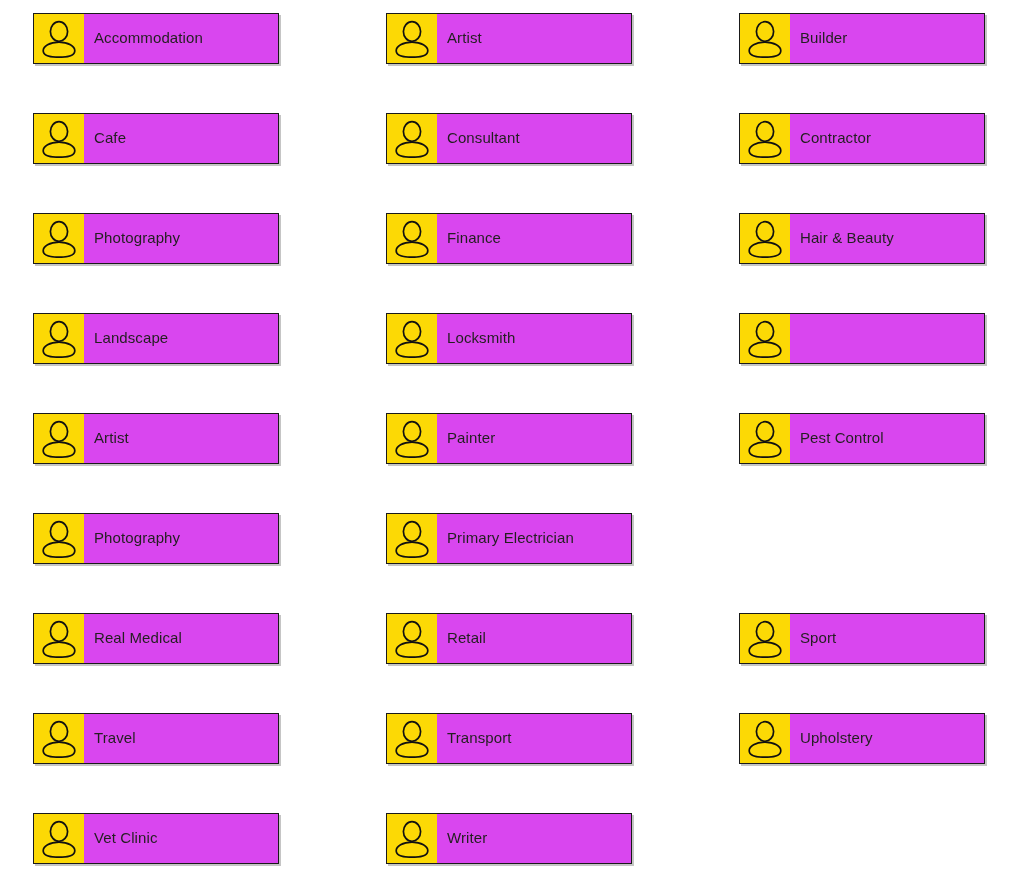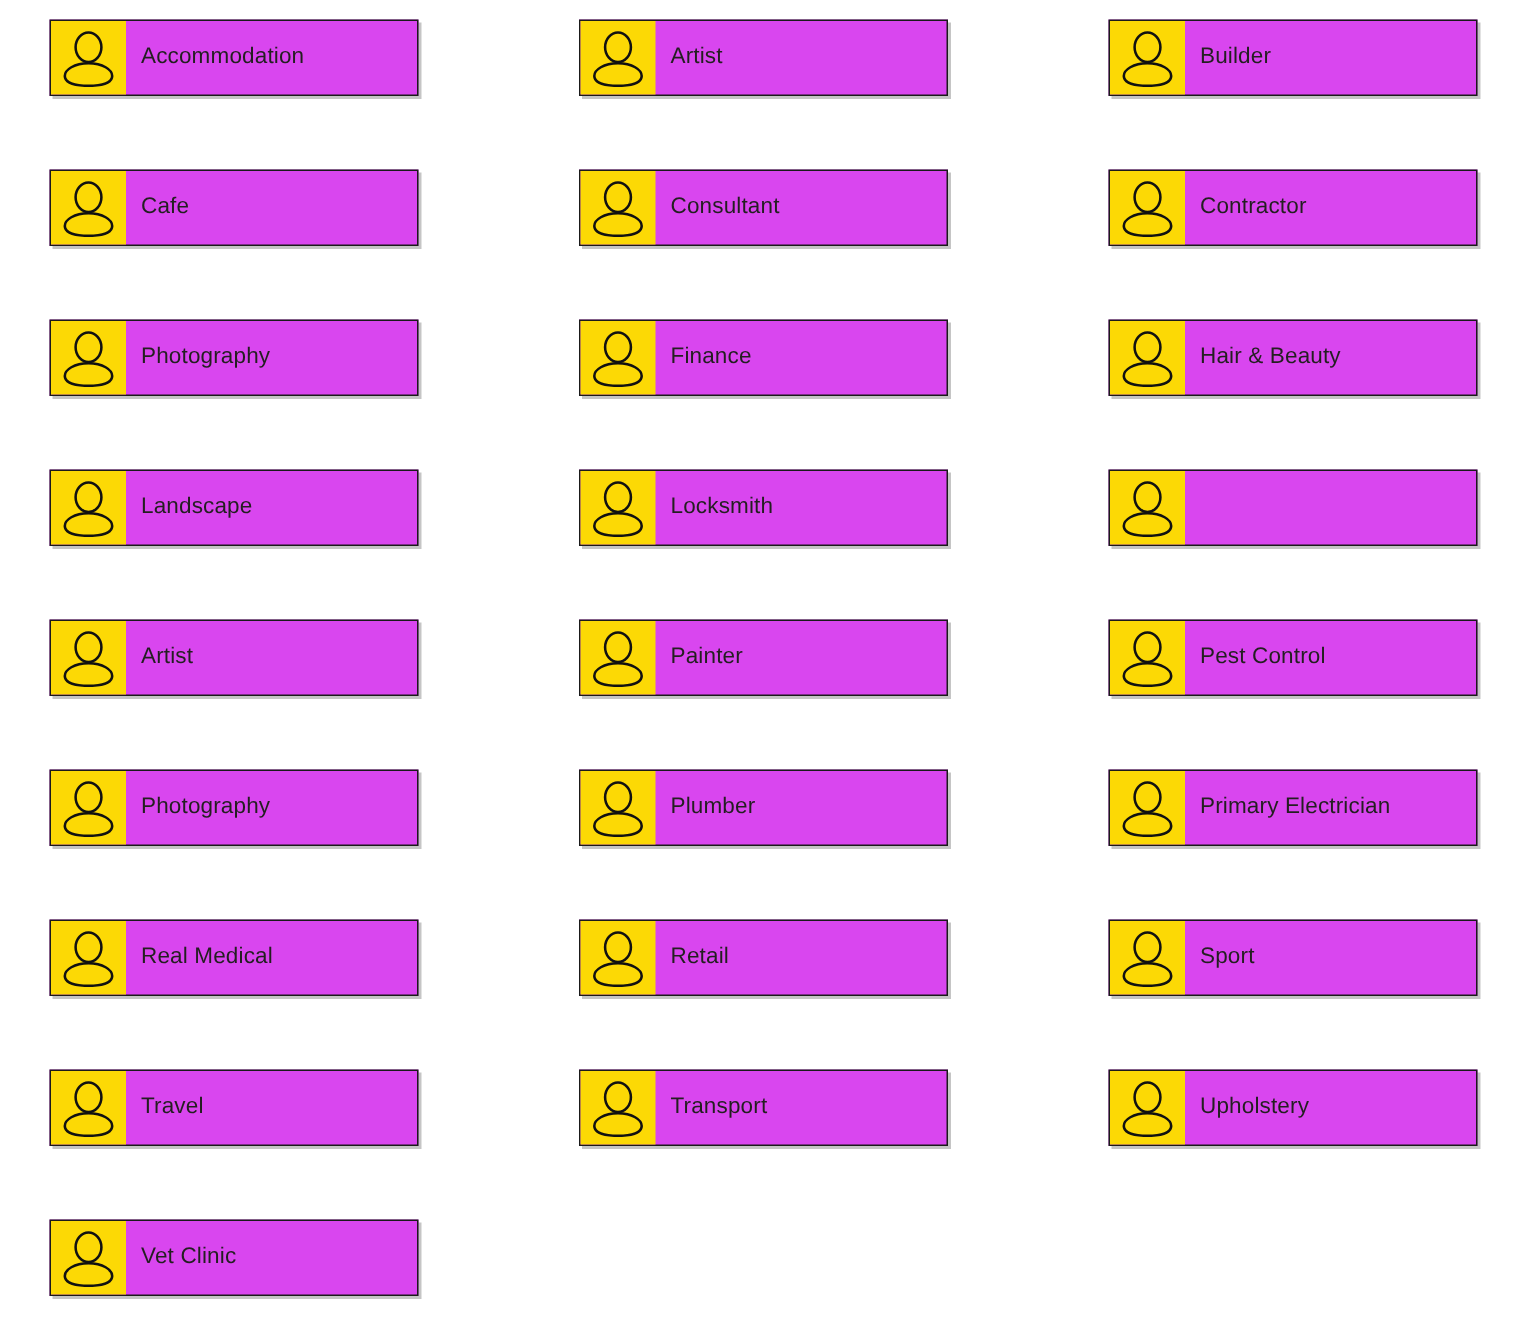--- a/index.html
+++ b/index.html
@@ -270,31 +270,20 @@
         </div>
       </div>
       <div class="cell">
         <div class="category-card">
           <div class="card-icon">
             <svg width="34" height="38" viewBox="0 0 34 38" fill="none">
               <ellipse cx="17" cy="11.5" rx="8.6" ry="9.8" stroke="#111111" stroke-width="1.7" fill="none"></ellipse>
               <path d="M17 22.2 C7.6 22.2 1.2 26.4 1.2 30.7 C1.2 35 7.6 37.2 17 37.2 C26.4 37.2 32.8 35 32.8 30.7 C32.8 26.4 26.4 22.2 17 22.2 Z" stroke="#111111" stroke-width="1.7" fill="none"></path>
             </svg>
           </div>
-          <div class="card-label">Plumber</div>
-        </div>
-      </div>
-      <div class="cell">
-        <div class="category-card">
-          <div class="card-icon">
-            <svg width="34" height="38" viewBox="0 0 34 38" fill="none">
-              <ellipse cx="17" cy="11.5" rx="8.6" ry="9.8" stroke="#111111" stroke-width="1.7" fill="none"></ellipse>
-              <path d="M17 22.2 C7.6 22.2 1.2 26.4 1.2 30.7 C1.2 35 7.6 37.2 17 37.2 C26.4 37.2 32.8 35 32.8 30.7 C32.8 26.4 26.4 22.2 17 22.2 Z" stroke="#111111" stroke-width="1.7" fill="none"></path>
-            </svg>
-          </div>
           <div class="card-label">Primary Electrician</div>
         </div>
       </div>
     </div>
     <div class="grid-row">
       <div class="cell">
         <div class="category-card">
           <div class="card-icon">
             <svg width="34" height="38" viewBox="0 0 34 38" fill="none">
               <ellipse cx="17" cy="11.5" rx="8.6" ry="9.8" stroke="#111111" stroke-width="1.7" fill="none"></ellipse>
@@ -368,16 +357,27 @@
           <div class="card-icon">
             <svg width="34" height="38" viewBox="0 0 34 38" fill="none">
               <ellipse cx="17" cy="11.5" rx="8.6" ry="9.8" stroke="#111111" stroke-width="1.7" fill="none"></ellipse>
               <path d="M17 22.2 C7.6 22.2 1.2 26.4 1.2 30.7 C1.2 35 7.6 37.2 17 37.2 C26.4 37.2 32.8 35 32.8 30.7 C32.8 26.4 26.4 22.2 17 22.2 Z" stroke="#111111" stroke-width="1.7" fill="none"></path>
             </svg>
           </div>
           <div class="card-label">Vet Clinic</div>
         </div>
       </div>
       <div class="cell">
+        <div class="category-card">
+          <div class="card-icon">
+            <svg width="34" height="38" viewBox="0 0 34 38" fill="none">
+              <ellipse cx="17" cy="11.5" rx="8.6" ry="9.8" stroke="#111111" stroke-width="1.7" fill="none"></ellipse>
+              <path d="M17 22.2 C7.6 22.2 1.2 26.4 1.2 30.7 C1.2 35 7.6 37.2 17 37.2 C26.4 37.2 32.8 35 32.8 30.7 C32.8 26.4 26.4 22.2 17 22.2 Z" stroke="#111111" stroke-width="1.7" fill="none"></path>
+            </svg>
+          </div>
+          <div class="card-label">Writer</div>
+        </div>
+      </div>
+      <div class="cell">
         <div class="category-card card-empty"></div>
       </div>
     </div>
   </div>
 
 </body></html>

